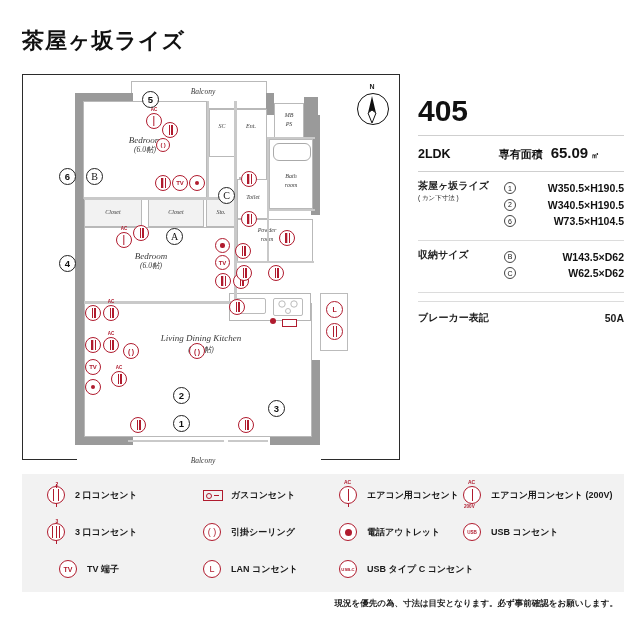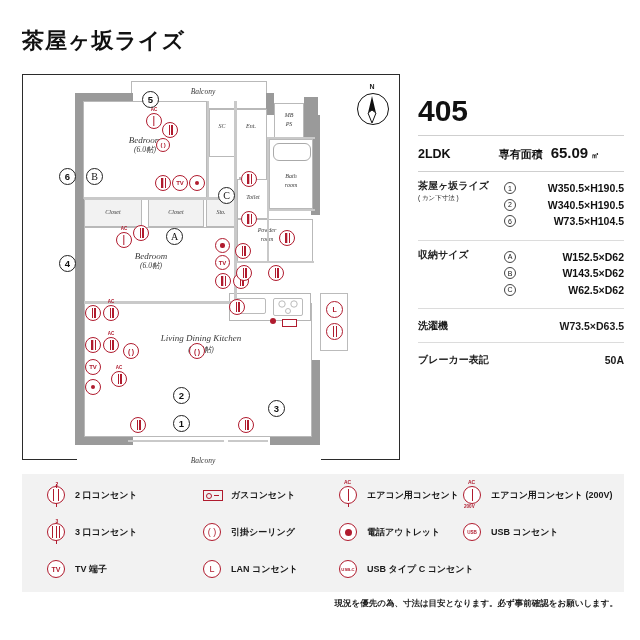--- a/index.html
+++ b/index.html
@@ -469,41 +469,33 @@
   </div>
 
   <div class="hr light" style="margin-top:10px;"></div>
 
   <div class="sec">
     <div class="sec-title">
       <span>収納サイズ</span>
     </div>
     <div class="sec-list">
       <div class="li">
-          <span class="num">A</span>
-          <span class="val">W152.5×D62</span>
-        </div>
-      <div class="li">
           <span class="num">B</span>
           <span class="val">W143.5×D62</span>
         </div>
       <div class="li">
           <span class="num">C</span>
           <span class="val">W62.5×D62</span>
         </div>
     </div>
   </div>
 
   <div class="hr light" style="margin-top:10px;"></div>
 
   <div style="margin-top:4px;">
-    <div class="kv">
-      <span class="k">洗濯機</span>
-      <span class="v">W73.5×D63.5</span>
-    </div>
   </div>
 
   <div class="hr light" style="margin-top:8px;"></div>
 
   <div class="kv" style="margin-top:4px;">
     <span class="k">ブレーカー表記</span>
     <span class="v">50A</span>
   </div>
 </div>
 
@@ -526,21 +518,21 @@
       <div style="position:absolute;left:1px;top:2px;width:18px;height:18px;border:1.4px solid #b01b2e;border-radius:50%;box-sizing:border-box;background:#fff;"></div>
       <div style="position:absolute;left:6px;top:5px;width:1.4px;height:12px;background:#b01b2e;"></div>
       <div style="position:absolute;left:9.6px;top:5px;width:1.4px;height:12px;background:#b01b2e;"></div>
       <div style="position:absolute;left:13px;top:5px;width:1.4px;height:12px;background:#b01b2e;"></div>
       <div style="position:absolute;left:9.5px;top:-3px;font-size:5px;color:#b01b2e;font-weight:bold;">3</div>
       <div style="position:absolute;left:9.8px;top:19px;width:1px;height:4px;background:#b01b2e;"></div>
     </div>
     <div class="lg-txt">3 口コンセント</div>
   </div>
 
-  <div class="lg-item" style="left:24px;top:84px;">
+  <div class="lg-item" style="left:36px;top:84px;">
     <div class="lg-ico">
       <div style="position:absolute;left:1px;top:2px;width:18px;height:18px;border:1.4px solid #b01b2e;border-radius:50%;box-sizing:border-box;background:#fff;display:flex;align-items:center;justify-content:center;">
         <span style="font-size:7px;color:#b01b2e;font-weight:bold;">TV</span>
       </div>
     </div>
     <div class="lg-txt">TV 端子</div>
   </div>
 
   <div class="lg-item" style="left:180px;top:10px;">
     <div class="lg-ico">

